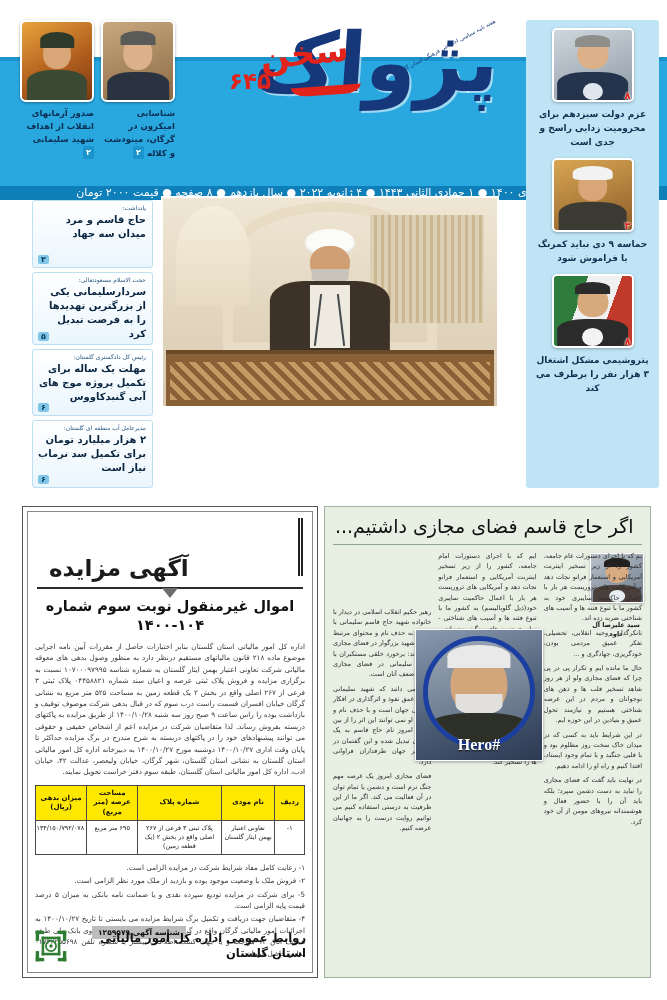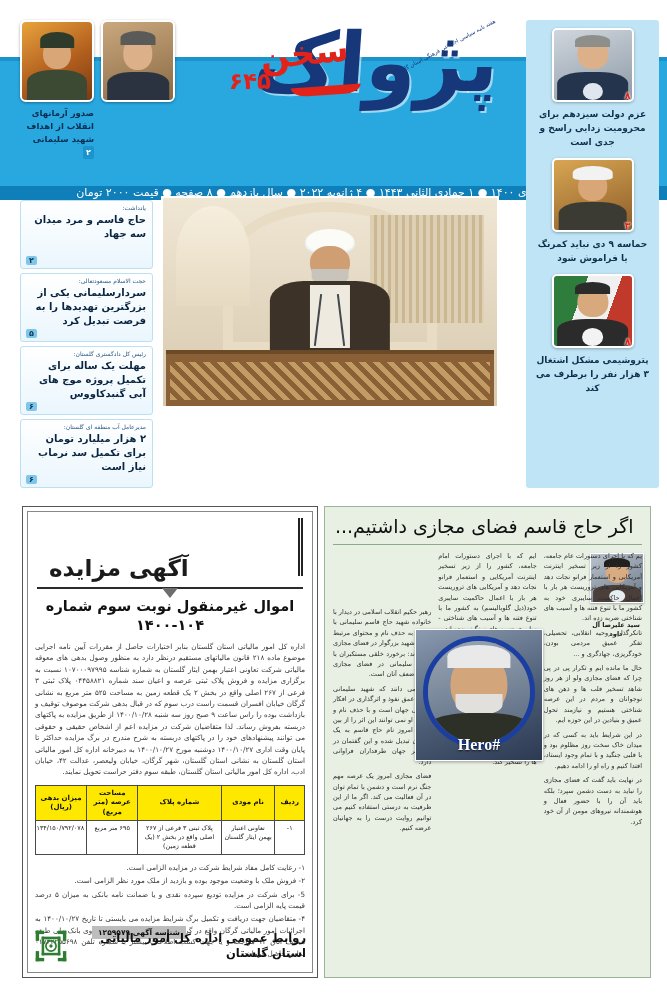--- a/index.html
+++ b/index.html
@@ -110,21 +110,21 @@
 
   
   .left-rail {
     position: absolute; left: 20px; top: 200px; width: 133px; height: 288px;
     display: flex; flex-direction: column; gap: 4px;
   }
   .lr-item {
     position: relative; flex: 1;
     background: linear-gradient(180deg,#ffffff 0%, #eaf6fd 100%);
     border: 1px solid #bcdff1; border-radius: 3px;
-    padding: 3px 6px 3px 5px; direction: rtl; text-align: right;
+    padding: 3px 6px 3px 5px; direction: rtl; text-align: right; margin-left: 12px;
   }
   .lr-kicker { font-size: 6px; color: #2a5a82; line-height: 8px; }
   .lr-title {
     font-size: 10px; font-weight: bold; color: #0a2540;
     line-height: 14px; margin-top: 1px;
   }
   .lr-pg {
     position: absolute; left: 5px; bottom: 3px;
     background: #7fc6e8; color: #0c3a5c; font-size: 8px; font-weight: bold;
     padding: 0 3px; border-radius: 2px;
@@ -325,20 +325,24 @@
       </div>
 
       <div class="tt-card">
         <div class="tt-photo">
           <div class="ph">
             <div class="bg" style="background:linear-gradient(160deg,#c9a87e,#8a6a44)"></div>
             <div class="head" style="top:18%;width:42%;height:44%;background:#dcb089"></div>
             <div class="hair" style="top:12%;width:50%;height:18%;background:#5a5a58"></div>
             <div class="body" style="bottom:0;width:88%;height:36%;background:#2c3340"></div>
           </div>
+        </div>
+        <div class="tt-text">
+          <span>شناسایی امیکرون در گرگان، مینودشت و کلاله</span>
+          <span class="pg-badge">۲</span>
         </div>
       </div>
 
     </div>
 
     <div class="dateline">سه شنبه ۱۴ دی ۱۴۰۰ ● ۱ جمادی الثانی ۱۴۴۳ ● ۴ ژانویه ۲۰۲۲ ● سال یازدهم ● ۸ صفحه ● قیمت ۲۰۰۰ تومان</div>
   </div>
 
   <div class="right-rail">
 

